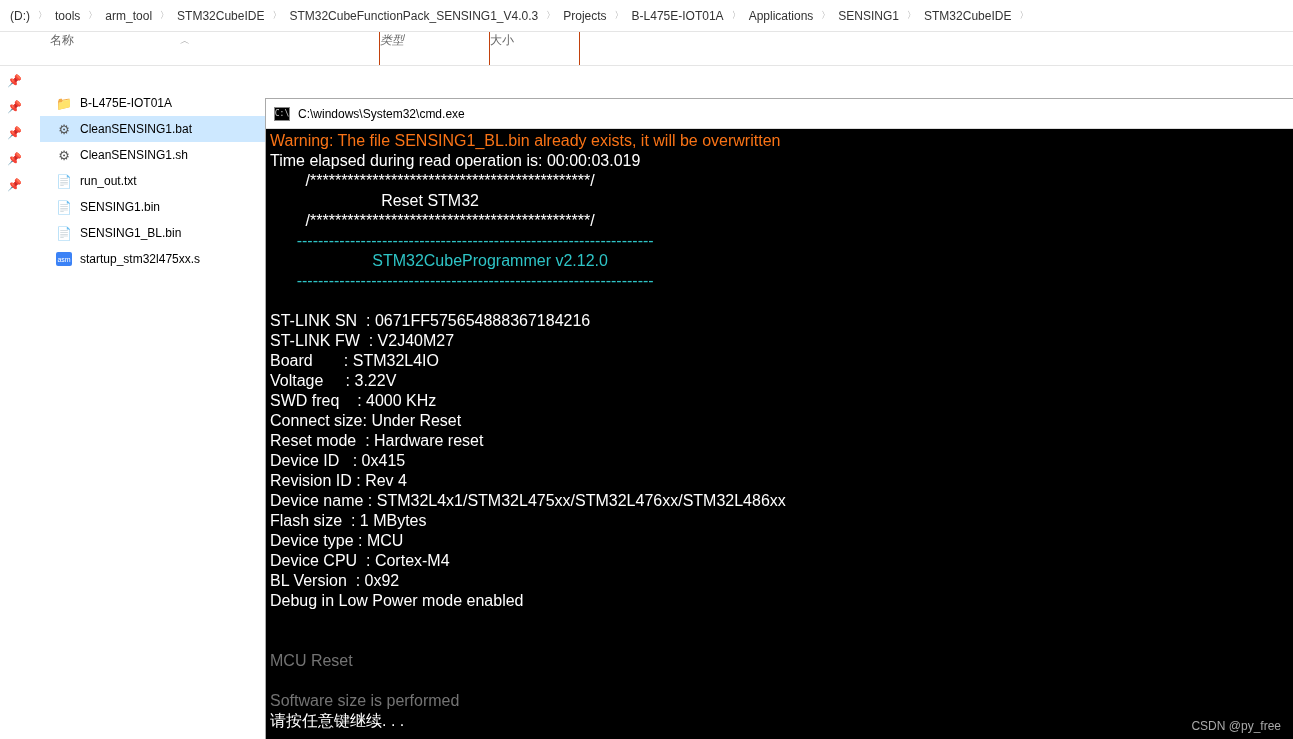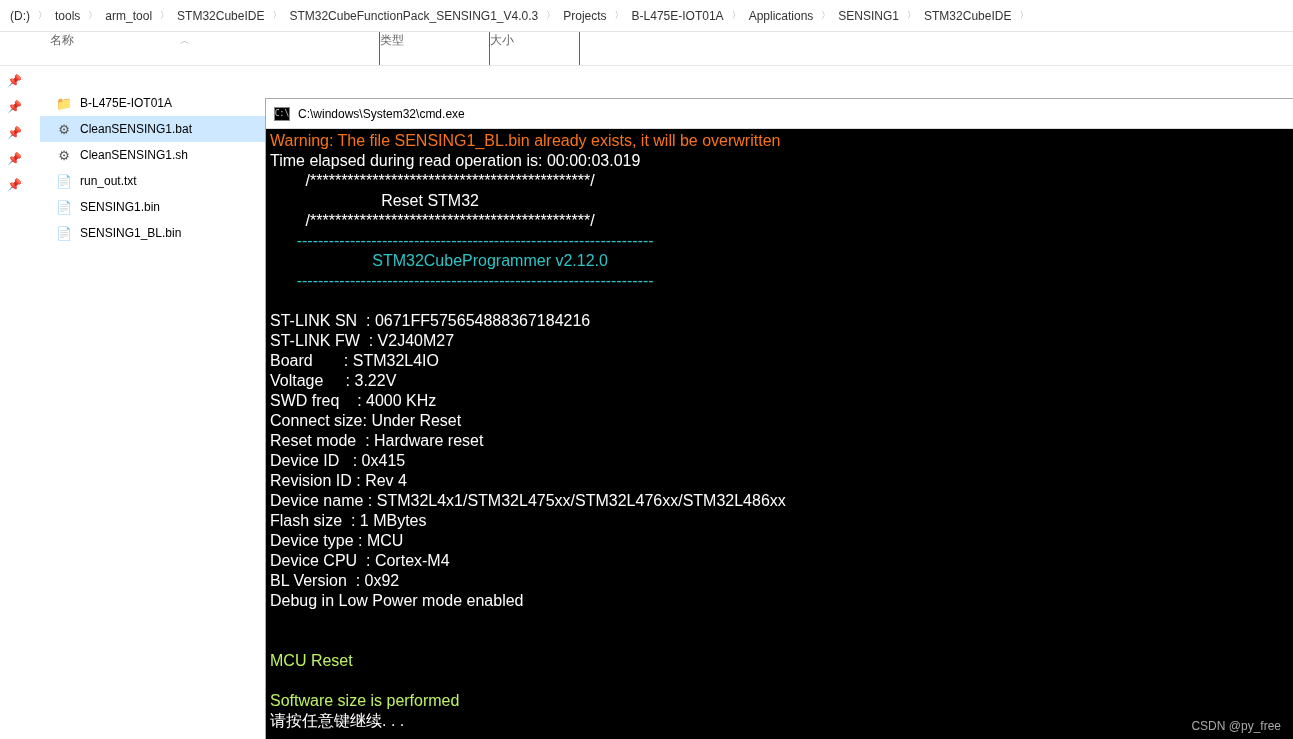--- a/index.html
+++ b/index.html
@@ -7,21 +7,21 @@
 
 
 .breadcrumb { height: 32px; display: flex; align-items: center; padding: 0 4px; background: #fff; border-bottom: 1px solid #e5e5e5; font-size: 12px; color: #333; }
 .breadcrumb .crumb { padding: 0 6px; cursor: default; white-space: nowrap; }
 .breadcrumb .sep { color: #999; font-size: 9px; padding: 0 2px; }
 
 
 .col-headers { height: 34px; display: flex; align-items: center; font-size: 12px; color: #666; padding-left: 50px; border-bottom: 1px solid #e5e5e5; position: relative; }
 .col-headers .col-name { width: 330px; }
 .col-headers .col-mod  { width: 150px; }
-.col-headers .col-type { width: 110px; }
+.col-headers .col-type { width: 110px; font-style: italic; }
 .col-headers .col-size { width: 90px; }
 .col-headers .sort-arrow { position: absolute; left: 180px; top: 2px; font-size: 10px; color: #888; }
 
 
 .pin-col { position: absolute; left: 0; top: 68px; width: 30px; }
 .pin-col .pin { height: 26px; display:flex; align-items:center; justify-content:center; color: #999; font-size: 12px; }
 
 
 .file-list { position: absolute; left: 40px; top: 90px; width: 225px; font-size: 12px; }
 .file-row { display: flex; align-items: center; height: 26px; padding: 0 8px 0 16px; gap: 8px; cursor: default; }
@@ -36,21 +36,21 @@
 .icon-bin { color: #666; }
 .icon-asm { background:#3b82f6; color:#fff; font-size:7px; width:16px; height:14px; display:flex; align-items:center; justify-content:center; border-radius:2px; }
 
 
 .console-win { position: absolute; left: 265px; top: 98px; right: 0; bottom: 0; border: 1px solid #aaa; border-right:none; border-bottom:none; background: #fff; display:flex; flex-direction:column; }
 .console-title { height: 30px; background: #fff; display: flex; align-items: center; padding: 0 8px; gap: 8px; font-size: 12px; border-bottom: 1px solid #ddd; }
 .console-title .cmd-icon { width: 16px; height: 14px; background: #000; border:1px solid #888; display:inline-flex; align-items:center; justify-content:center; color:#ccc; font-size:8px; font-family: monospace; }
 .console-body { flex:1; background: #000; color: #fff; font-family: "NSimSun","SimSun","Consolas",monospace; font-size: 16px; line-height: 20px; padding: 2px 4px; white-space: pre; overflow:hidden; }
 .console-body .warn-yellow { color: #f97316; }
 .console-body .cyan { color: #2ec4c6; }
-.console-body .green { color: #bef264; }
+.console-body .green { color: #737373; }
 
 
 .watermark { position: absolute; right: 12px; bottom: 6px; font-size: 12px; color: rgba(210,210,210,0.8); font-family: Arial, sans-serif; }
 
 .col-vsep { border-right:1px solid #c2410c; height:100%; }
 </style>
 </head>
 <body>
 
 <div class="breadcrumb">
@@ -109,20 +109,26 @@
     <span class="label">run_out.txt</span>
   </div>
   <div class="file-row">
     <span class="icon icon-bin">📄</span>
     <span class="label">SENSING1.bin</span>
   </div>
   <div class="file-row">
     <span class="icon icon-bin">📄</span>
     <span class="label">SENSING1_BL.bin</span>
   </div>
+  <div class="file-row">
+    <span class="icon">
+        <span class="icon-asm">asm</span>
+      </span>
+    <span class="label">startup_stm32l475xx.s</span>
+  </div>
 </div>
 
 <div class="console-win">
   <div class="console-title">
     <span class="cmd-icon">C:\</span>
     <span>C:\windows\System32\cmd.exe</span>
   </div>
   <div class="console-body"><span class="warn-yellow">Warning: The file SENSING1_BL.bin already exists, it will be overwritten</span>
 <span>Time elapsed during read operation is: 00:00:03.019</span>
 <span>        /*********************************************/</span>

